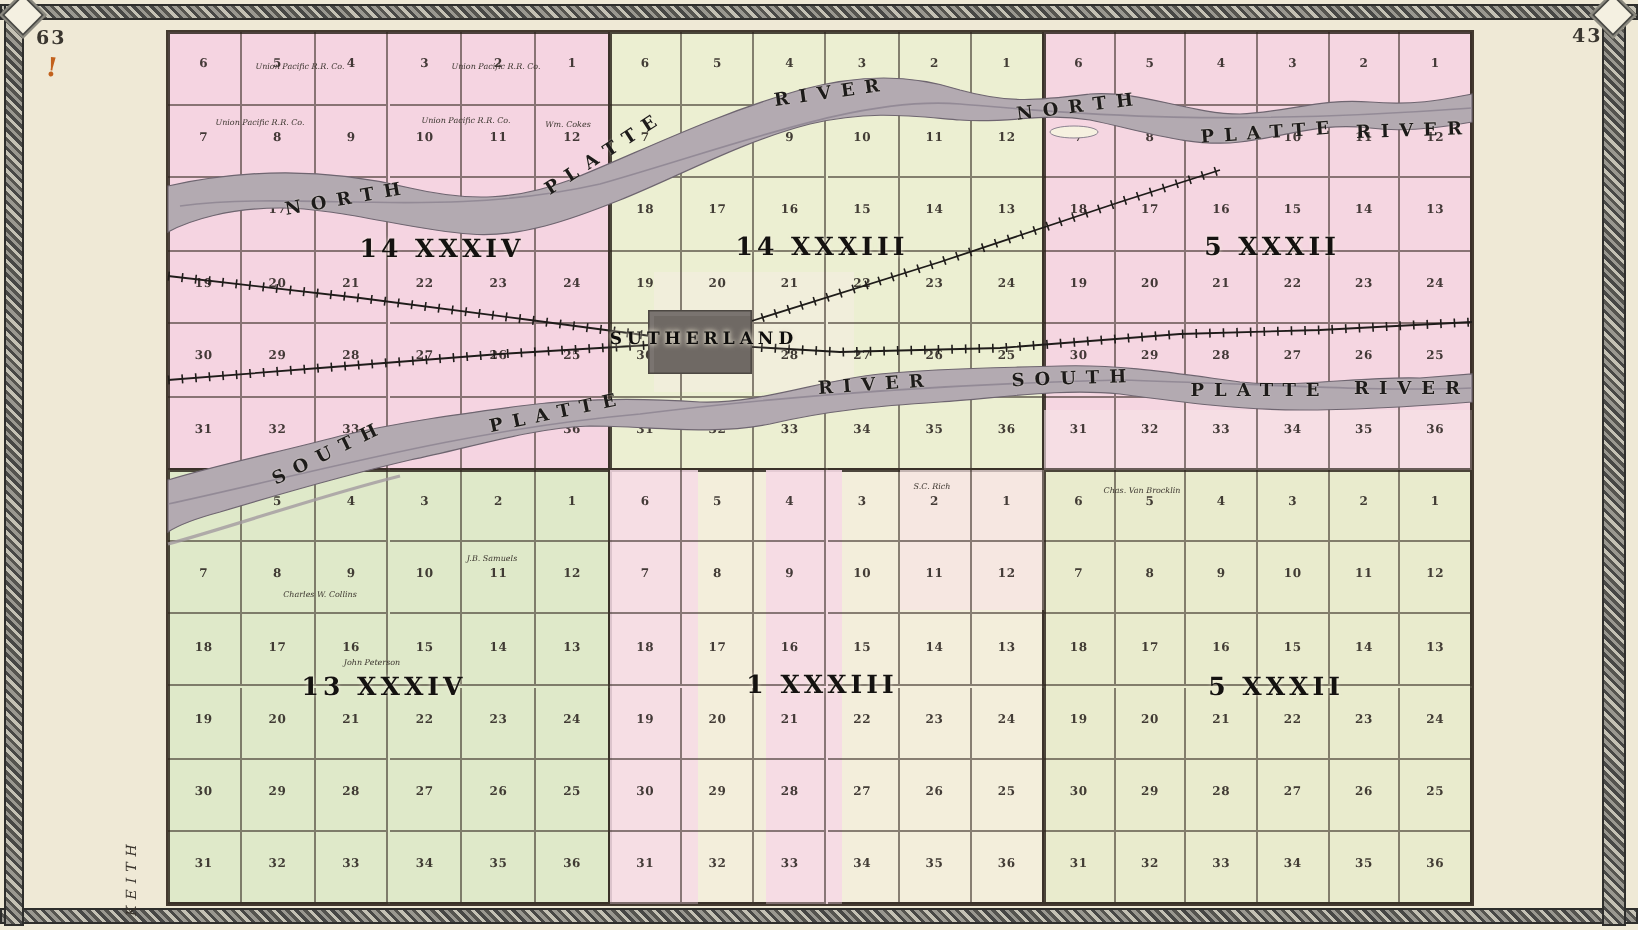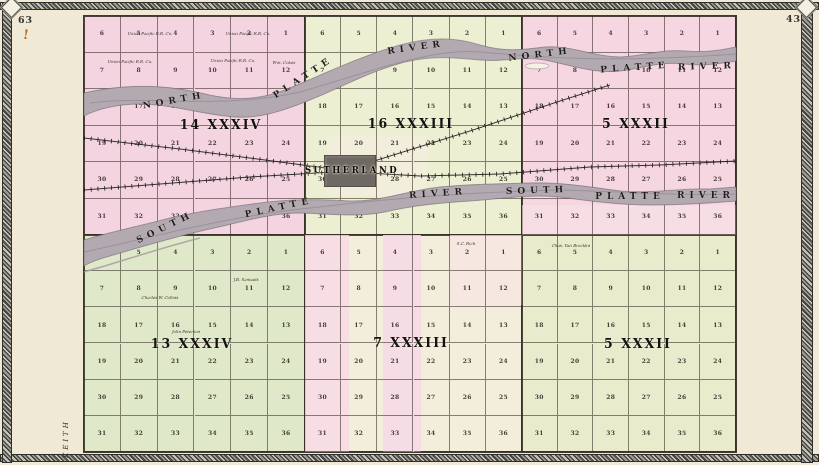--- a/index.html
+++ b/index.html
@@ -723,24 +723,24 @@
     <div class="river-word" style="left: 540px; top: 54px; z-index: 6; --rot: -7deg;">NORTH</div>
     <div class="river-word" style="left: 635px; top: 67px; z-index: 6; --rot: -4deg;">PLATTE</div>
     <div class="river-word" style="left: 707px; top: 66px; z-index: 6; --rot: -2deg;">RIVER</div>
     <div class="river-word" style="left: 165px; top: 227px; z-index: 6; --rot: -26deg;">SOUTH</div>
     <div class="river-word" style="left: 279px; top: 207px; z-index: 6; --rot: -12deg;">PLATTE</div>
     <div class="river-word" style="left: 438px; top: 193px; z-index: 6; --rot: -4deg;">RIVER</div>
     <div class="river-word" style="left: 537px; top: 190px; z-index: 6; --rot: -2deg;">SOUTH</div>
     <div class="river-word" style="left: 630px; top: 196px; z-index: 6; --rot: 0deg;">PLATTE</div>
     <div class="river-word" style="left: 706px; top: 195px; z-index: 6; --rot: 0deg;">RIVER</div>
     <div class="twp-label" style="left: 196px; top: 124px; z-index: 6; margin-left: 25px;">14 XXXIV</div>
-    <div class="twp-label" style="left: 411px; top: 123px; z-index: 6;">16 XXXIII</div>
+    <div class="twp-label" style="left: 411px; top: 123px; z-index: 6;">14 XXXIII</div>
     <div class="twp-label" style="left: 636px; top: 123px; z-index: 6;">5 XXXII</div>
     <div class="twp-label" style="left: 192px; top: 343px; z-index: 6;">13 XXXIV</div>
-    <div class="twp-label" style="left: 411px; top: 342px; z-index: 6;">7 XXXIII</div>
+    <div class="twp-label" style="left: 411px; top: 342px; z-index: 6;">1 XXXIII</div>
     <div class="twp-label" style="left: 638px; top: 343px; z-index: 6;">5 XXXII</div>
     <div class="owner-label" style="left: 150px; top: 33px; z-index: 6;">Union Pacific R.R. Co.</div>
     <div class="owner-label" style="left: 248px; top: 33px; z-index: 6;">Union Pacific R.R. Co.</div>
     <div class="owner-label" style="left: 130px; top: 61px; z-index: 6;">Union Pacific R.R. Co.</div>
     <div class="owner-label" style="left: 233px; top: 60px; z-index: 6;">Union Pacific R.R. Co.</div>
     <div class="owner-label" style="left: 284px; top: 62px; z-index: 6;">Wm. Cokes</div>
     <div class="owner-label" style="left: 246px; top: 279px; z-index: 6;">J.B. Samuels</div>
     <div class="owner-label" style="left: 160px; top: 297px; z-index: 6;">Charles W. Collins</div>
     <div class="owner-label" style="left: 186px; top: 331px; z-index: 6;">John Peterson</div>
     <div class="owner-label" style="left: 466px; top: 243px; z-index: 6;">S.C. Rich</div>

